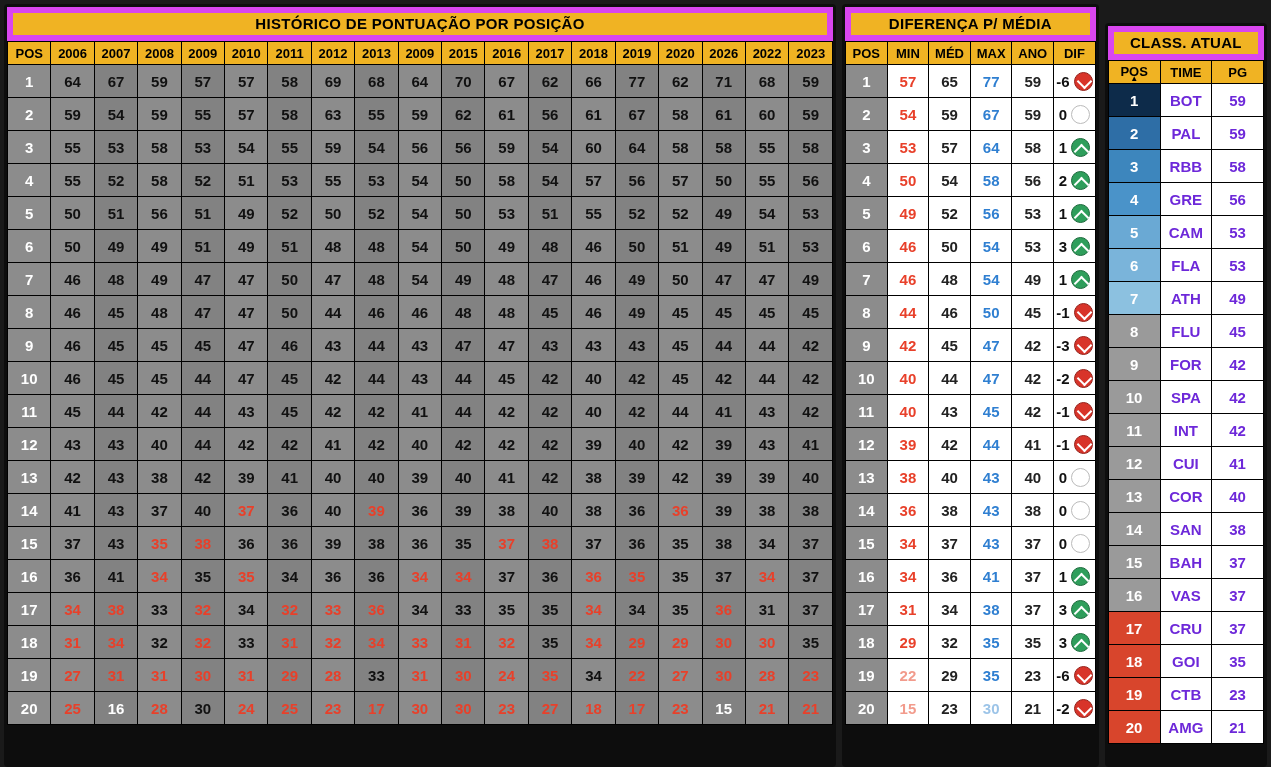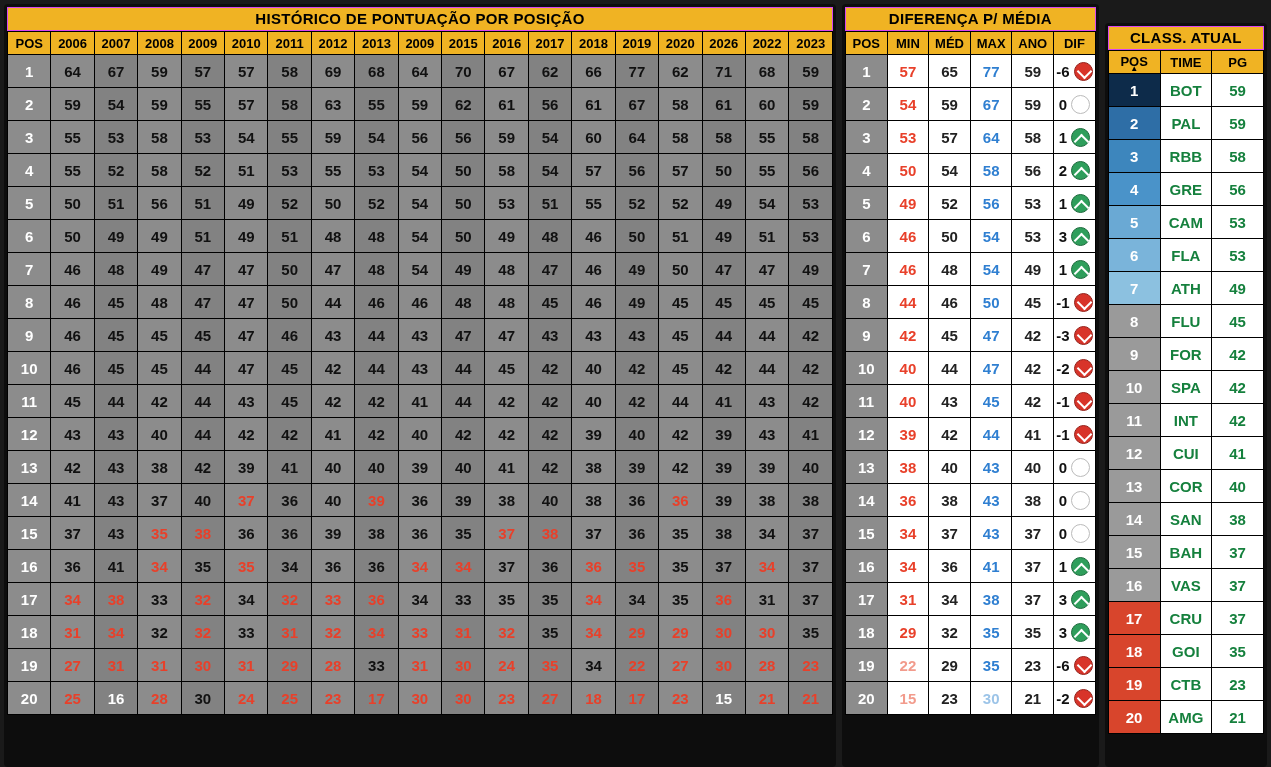--- a/index.html
+++ b/index.html
@@ -1,20 +1,20 @@
 <!DOCTYPE html>
 <html><head>
 <meta charset="utf-8">
 <style>
   html,body{margin:0;padding:0;background:#1a1a1a;}
   body{width:1271px;height:767px;font-family:"Liberation Sans",sans-serif;overflow:hidden;}
   .page{display:flex;gap:6px;padding:4px 4px 0 4px;box-sizing:border-box;height:767px;}
   .panel{background:#0d0d0d;border-radius:4px;padding:3px;box-sizing:border-box;}
   .panel-title{background:#f0b323;color:#000;font-weight:bold;font-size:15px;text-align:center;
-    letter-spacing:.3px;padding:2px 0 3px 0;border:1px solid #d946ef;box-sizing:border-box;}
+    letter-spacing:.3px;padding:2px 0 3px 0;border:6px solid #d946ef;box-sizing:border-box;}
   table{border-collapse:collapse;width:100%;}
   td,th{border:1px solid #000;text-align:center;font-weight:bold;font-size:15px;padding:0;height:32px;}
   
   .hist{width:836px;}
   .hist table{table-layout:fixed;}
   .hist th{background:#f0b323;color:#000;font-size:13px;height:22px;}
   .hist td{background:#8c8c8c;color:#111;width:42px;}
   .hist td.pos{background:#8c8c8c;color:#fff;width:35px;}
   .hist td.alt{background:#828282;}
   .hist td.low{color:#e8402a;}
@@ -38,21 +38,21 @@
   .badge.down{background:#d8342a;border:1px solid #94221b;}
   .badge.flat{background:#fff;border:1px solid #bbb;}
   .badge.up::after,.badge.down::after{content:"";position:absolute;left:4px;top:6px;width:9px;height:9px;
     border-left:2px solid #fff;border-top:2px solid #fff;}
   .badge.up::after{transform:rotate(45deg);top:7px;}
   .badge.down::after{transform:rotate(-135deg);top:3px;}
   
   .cur{width:163px;margin-top:19px;}
   .cur table{table-layout:fixed;}
   .cur th{background:#f0b323;color:#000;font-size:13px;height:22px;}
-  .cur td{background:#fff;color:#15803d;height:32px;}
+  .cur td{background:#fff;color:#6d28d9;height:32px;}
   .cur td.pos{width:34px;color:#fff;}
   .cur td.time{width:56px;}
   .cur td.pg{width:44px;}
   .sorticon{font-size:8px;display:block;line-height:5px;margin-top:-3px;}
 </style>
 </head>
 <body>
 
 <div class="page">
 

